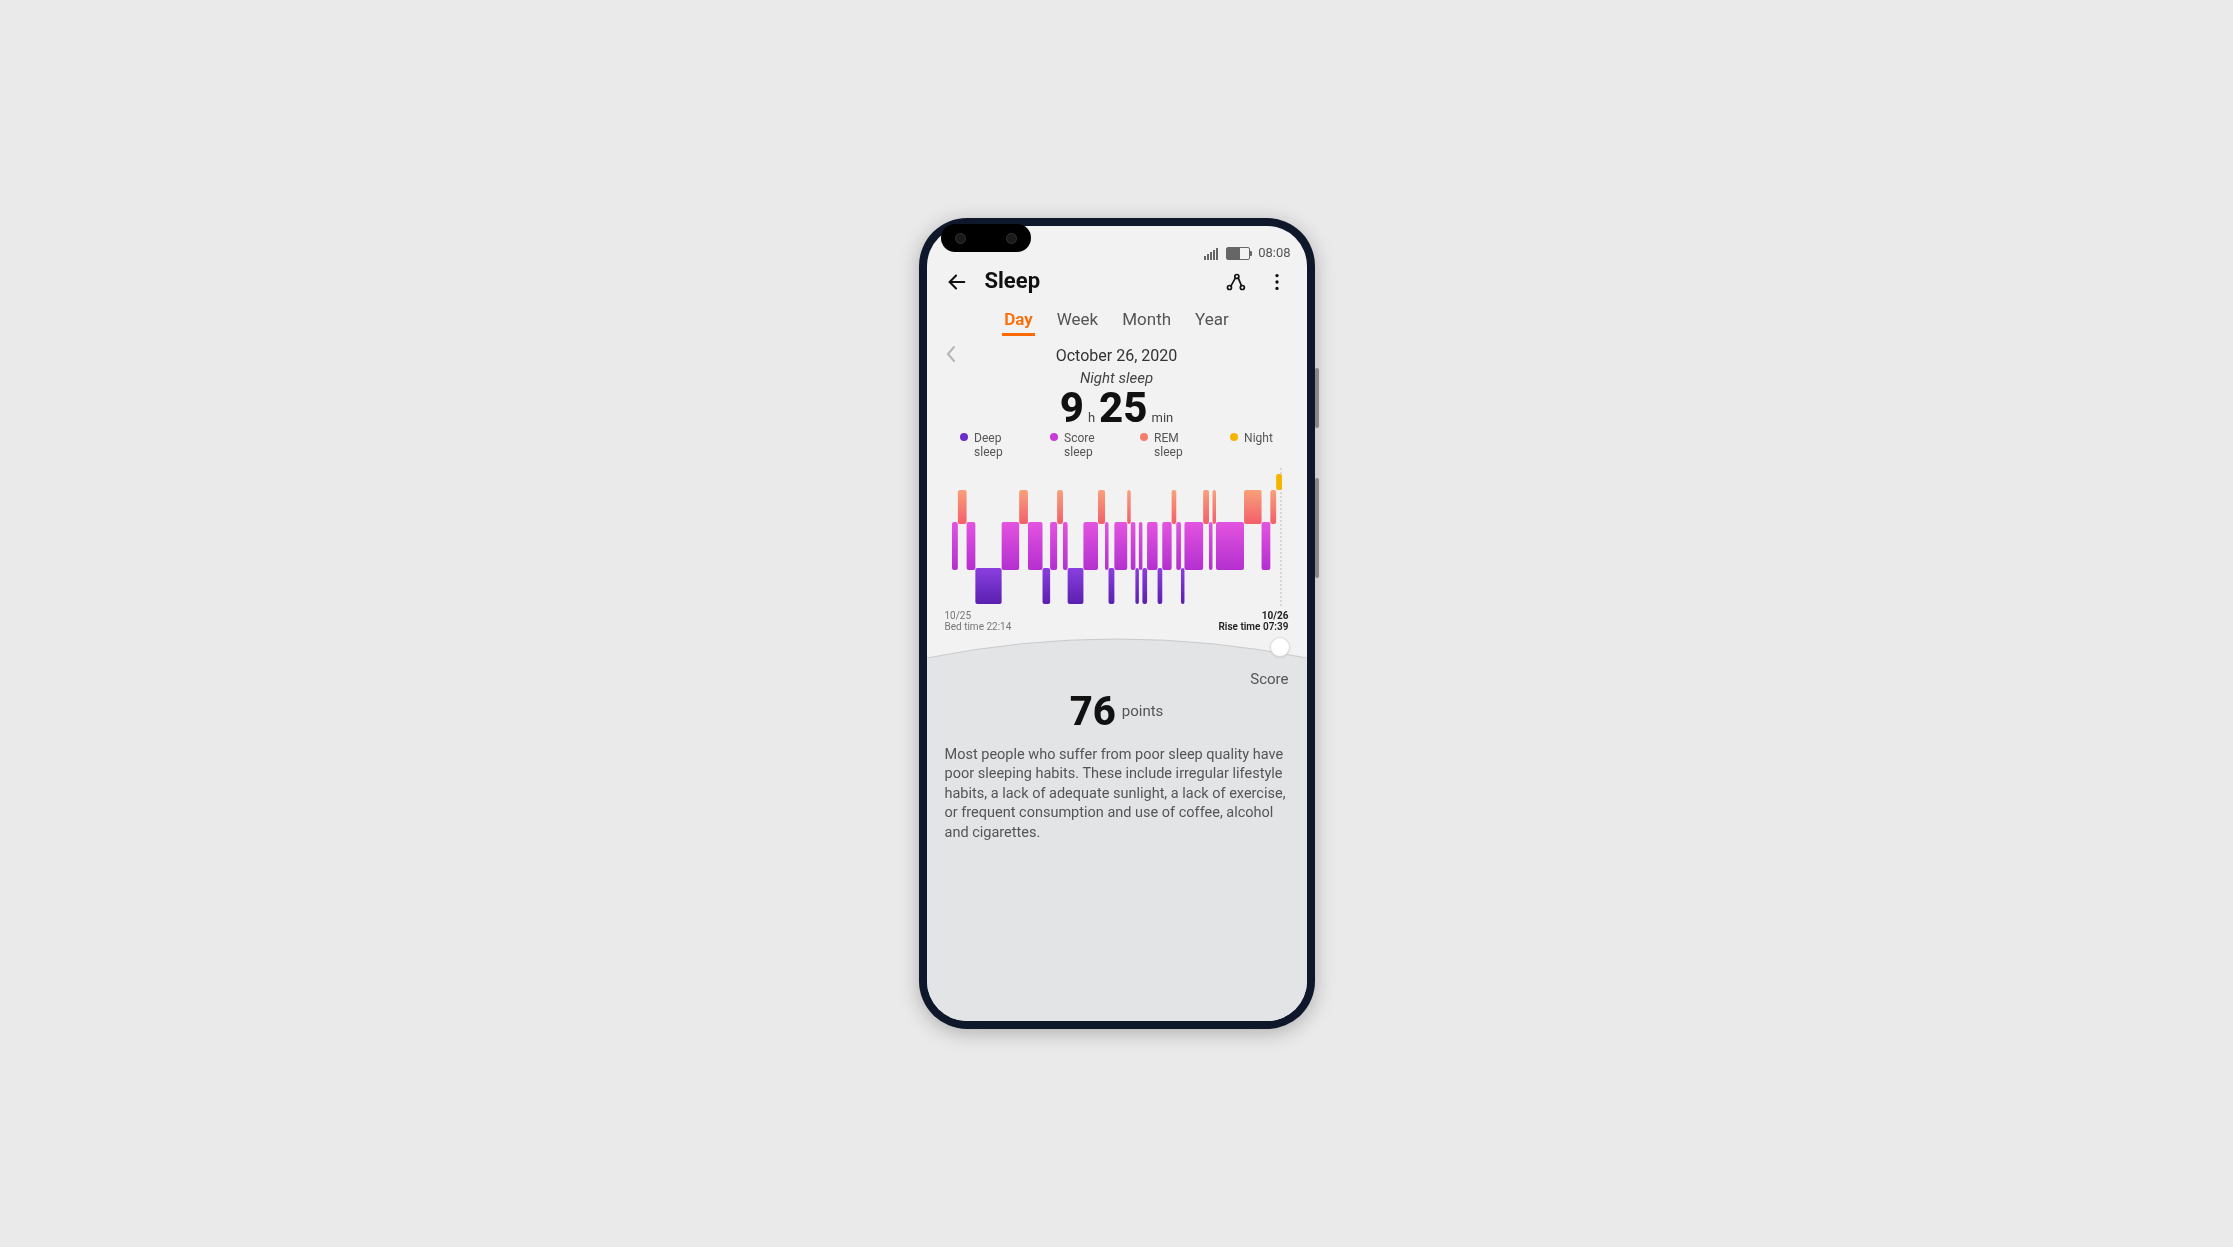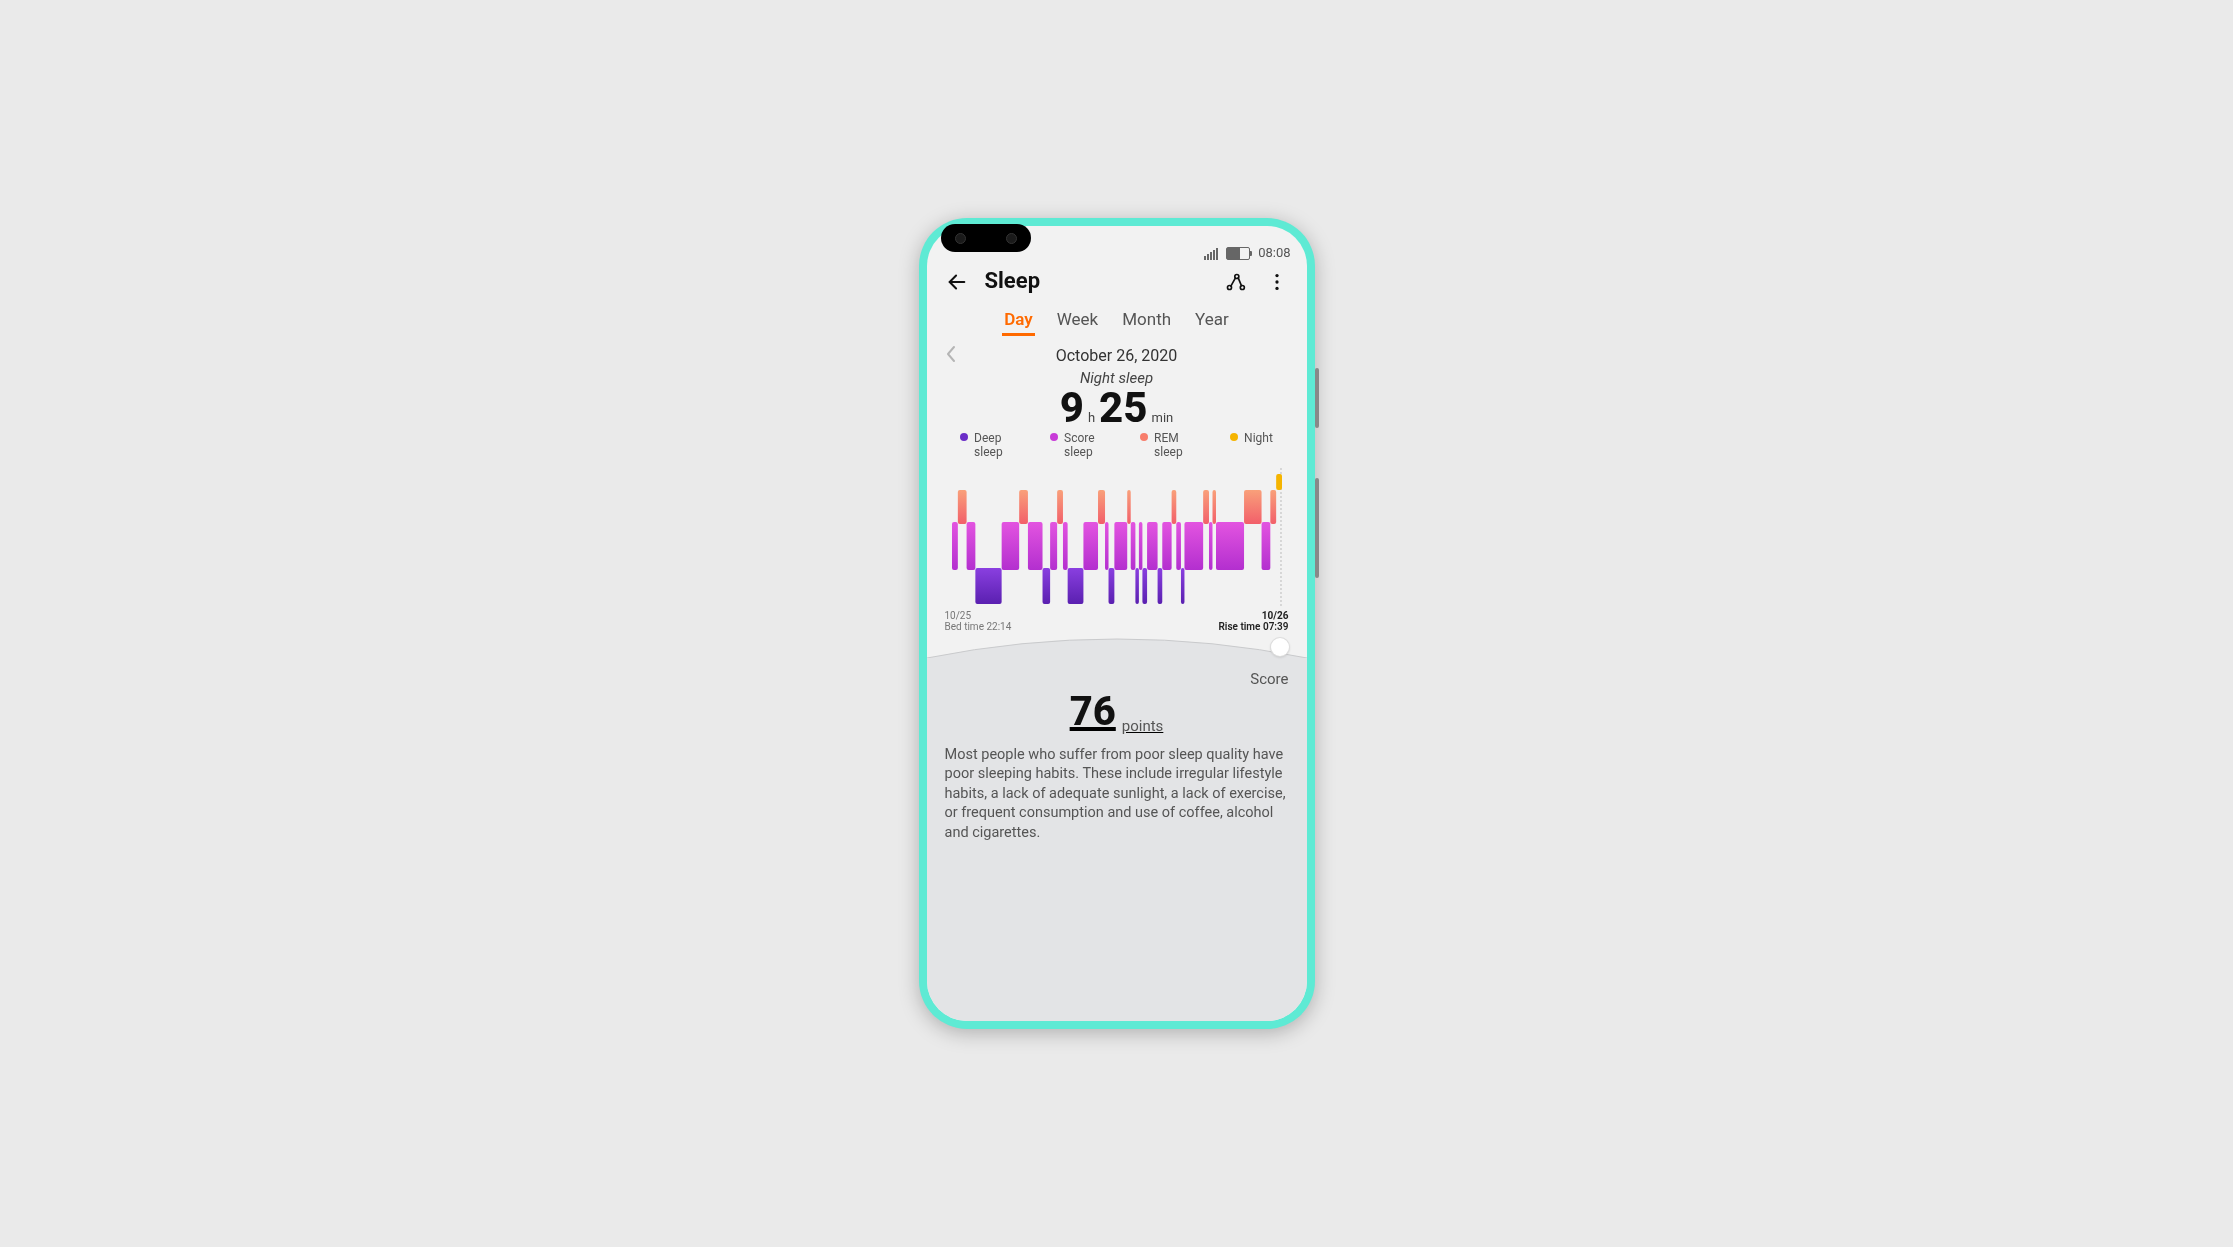--- a/index.html
+++ b/index.html
@@ -4,21 +4,21 @@
 <style>
   html,body{margin:0;padding:0;height:100%;}
   body{
     background:#eaeaea;
     display:flex;align-items:center;justify-content:center;
     font-family:-apple-system,BlinkMacSystemFont,"Segoe UI",Roboto,Arial,sans-serif;
   }
   
   .phone{
     width:380px;height:795px;
-    background:#5eead4;
+    background:#0f172a;
     border-radius:48px;
     padding:8px;
     box-shadow:0 4px 20px rgba(0,0,0,.25);
     position:relative;
   }
   .phone::after{ 
     content:"";position:absolute;right:-4px;top:150px;width:4px;height:60px;
     background:#888;border-radius:2px;
   }
   .phone::before{
@@ -89,21 +89,21 @@
   .chart-meta .right .d{font-weight:700;}
   .chart-meta .left .d{font-weight:400;}
   .chart-meta .muted{color:#777;font-weight:400;}
   
   .arc{height:24px;position:relative;margin-top:2px;}
   .arc svg{width:100%;height:24px;display:block;}
   .arc .thumb{position:absolute;right:18px;top:4px;width:18px;height:18px;border-radius:50%;background:#fff;box-shadow:0 0 0 1px #ddd, 0 1px 3px rgba(0,0,0,.2);}
   
   .panel{background:#e3e4e6;flex:1;padding:12px 18px 20px;}
   .score-label{text-align:right;font-size:15px;color:#555;}
-  .score-line{display:flex;justify-content:center;align-items:flex-end;gap:6px;text-decoration:underline;}
+  .score-line{display:flex;justify-content:center;align-items:center;gap:6px;}
   .score-val{font-size:40px;font-weight:800;color:#111;}
   .score-unit{font-size:15px;color:#555;}
   .summary{font-size:16.5px;color:#111;margin-top:10px;line-height:1.35;}
   .advice{font-size:14.5px;color:#555;margin-top:10px;line-height:1.35;}
 </style>
 </head>
 <body>
 
 <div class="phone">
   <div class="notch"></div>

